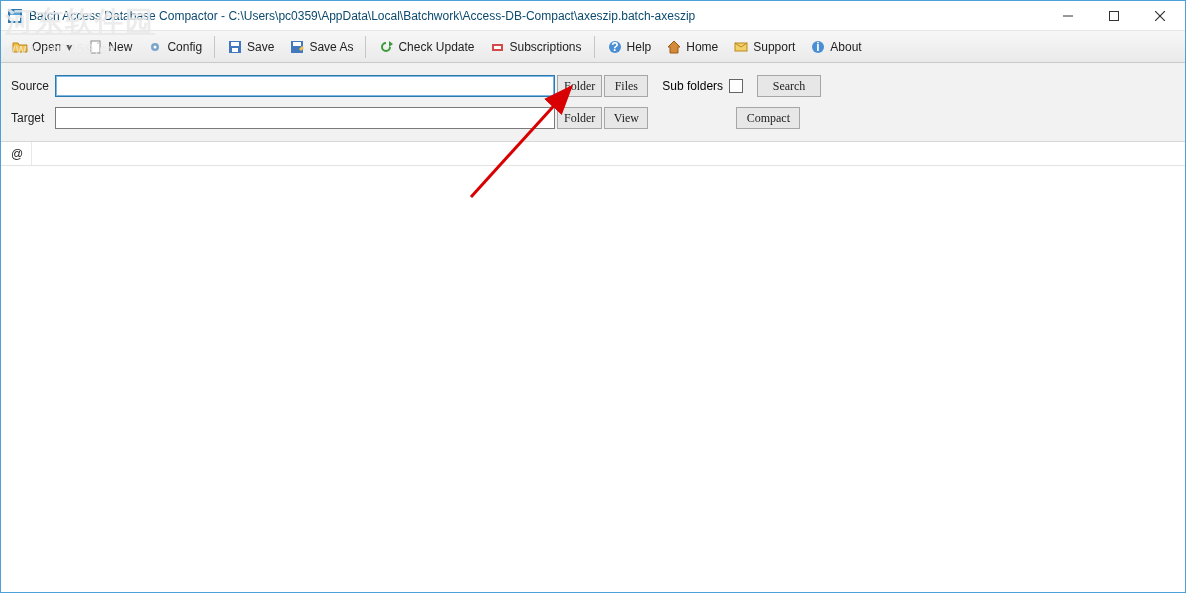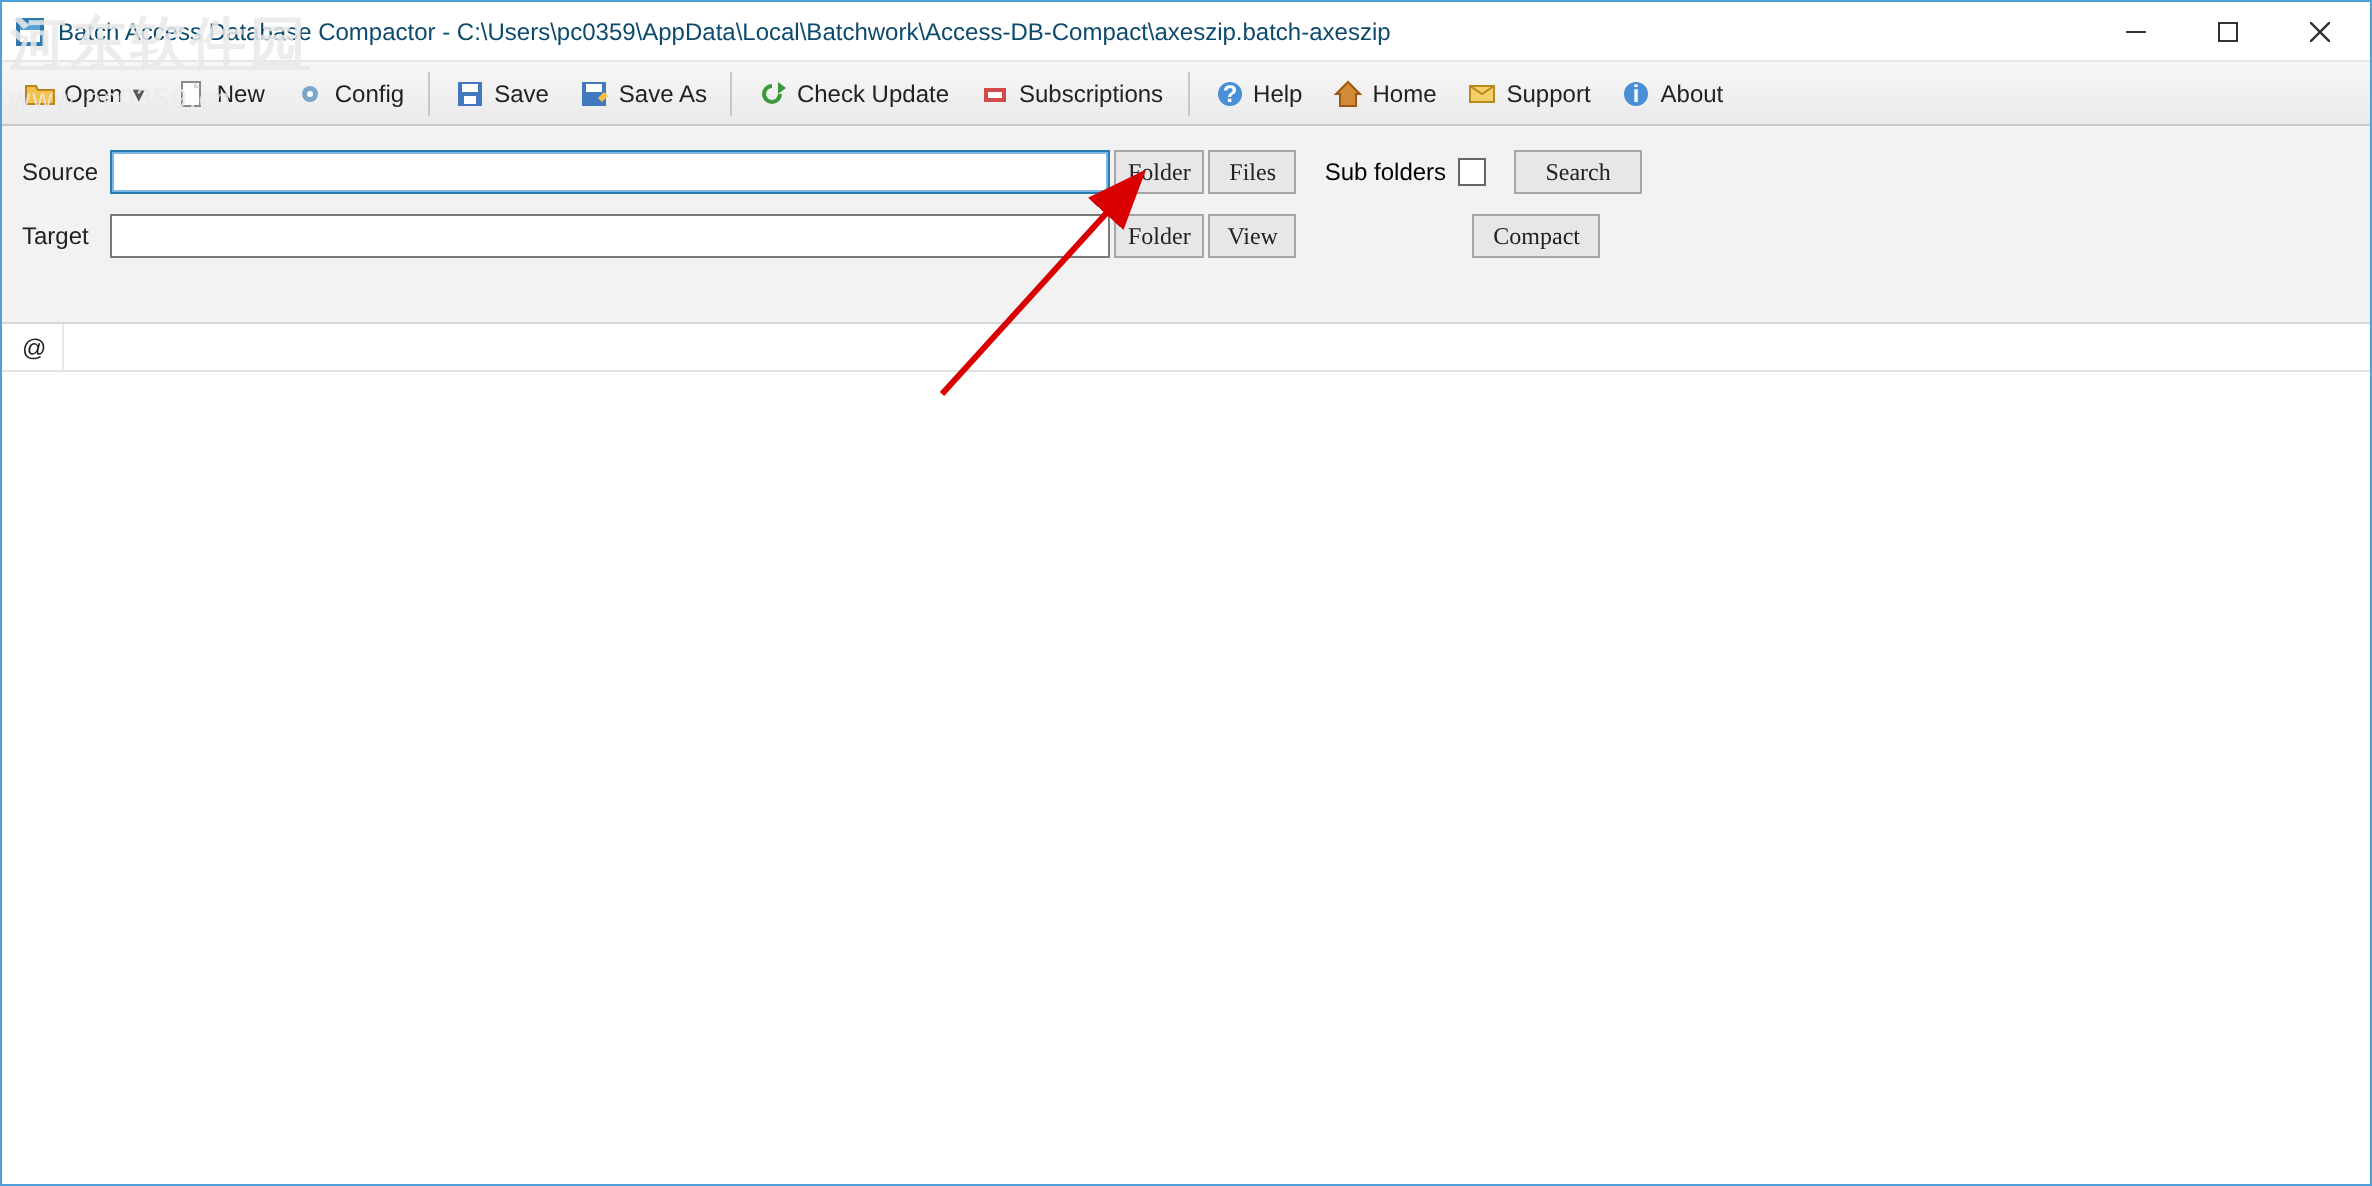--- a/index.html
+++ b/index.html
@@ -15,21 +15,21 @@
   .winbtn { width: 46px; height: 28px; display: flex; align-items: center; justify-content: center; color: #333; }
 
   
   .toolbar { height: 32px; background: linear-gradient(#f7f7f7,#eaeaea); border-bottom: 1px solid #c9c9c9; display: flex; align-items: center; padding: 0 4px; gap: 1px; }
   .tbtn { display: inline-flex; align-items: center; height: 24px; padding: 0 6px; border: 1px solid transparent; border-radius: 2px; gap: 4px; color: #222; }
   .tbtn .ico { width: 16px; height: 16px; }
   .tsep { width: 1px; height: 22px; background: #c7c7c7; margin: 0 4px; }
   .tdrop { width: 8px; display:inline-flex; align-items:center; justify-content:center; color:#555;}
 
   
-  .formarea { background: #f2f2f2; border-bottom: 1px solid #d7d7d7; padding: 10px 10px 24px 10px; }
+  .formarea { background: #f2f2f2; border-bottom: 1px solid #d7d7d7; padding: 10px 10px 4px 10px; }
   .row { display: flex; align-items: center; height: 26px; margin-bottom: 6px; }
   .lbl { width: 44px; color: #222; }
   .txt { height: 22px; border: 1px solid #7a7a7a; background: #fff; padding: 0 4px; }
   .txt.focus { border-color: #2a7ab0; box-shadow: inset 0 0 0 1px #7eb7e4; }
   .btn { height: 22px; min-width: 44px; padding: 0 6px; background: #e7e7e7; border: 1px solid #a6a6a6; color: #222; display:inline-flex;align-items:center;justify-content:center;font-family:Liberation Serif, serif; }
   .btn.wide { min-width: 64px; }
   .chk { width: 14px; height: 14px; border: 1px solid #666; background:#fff; display:inline-block; }
 
   
   .listhdr { height: 24px; border-bottom: 1px solid #e3e3e3; display: flex; align-items: center; color: #222; }

